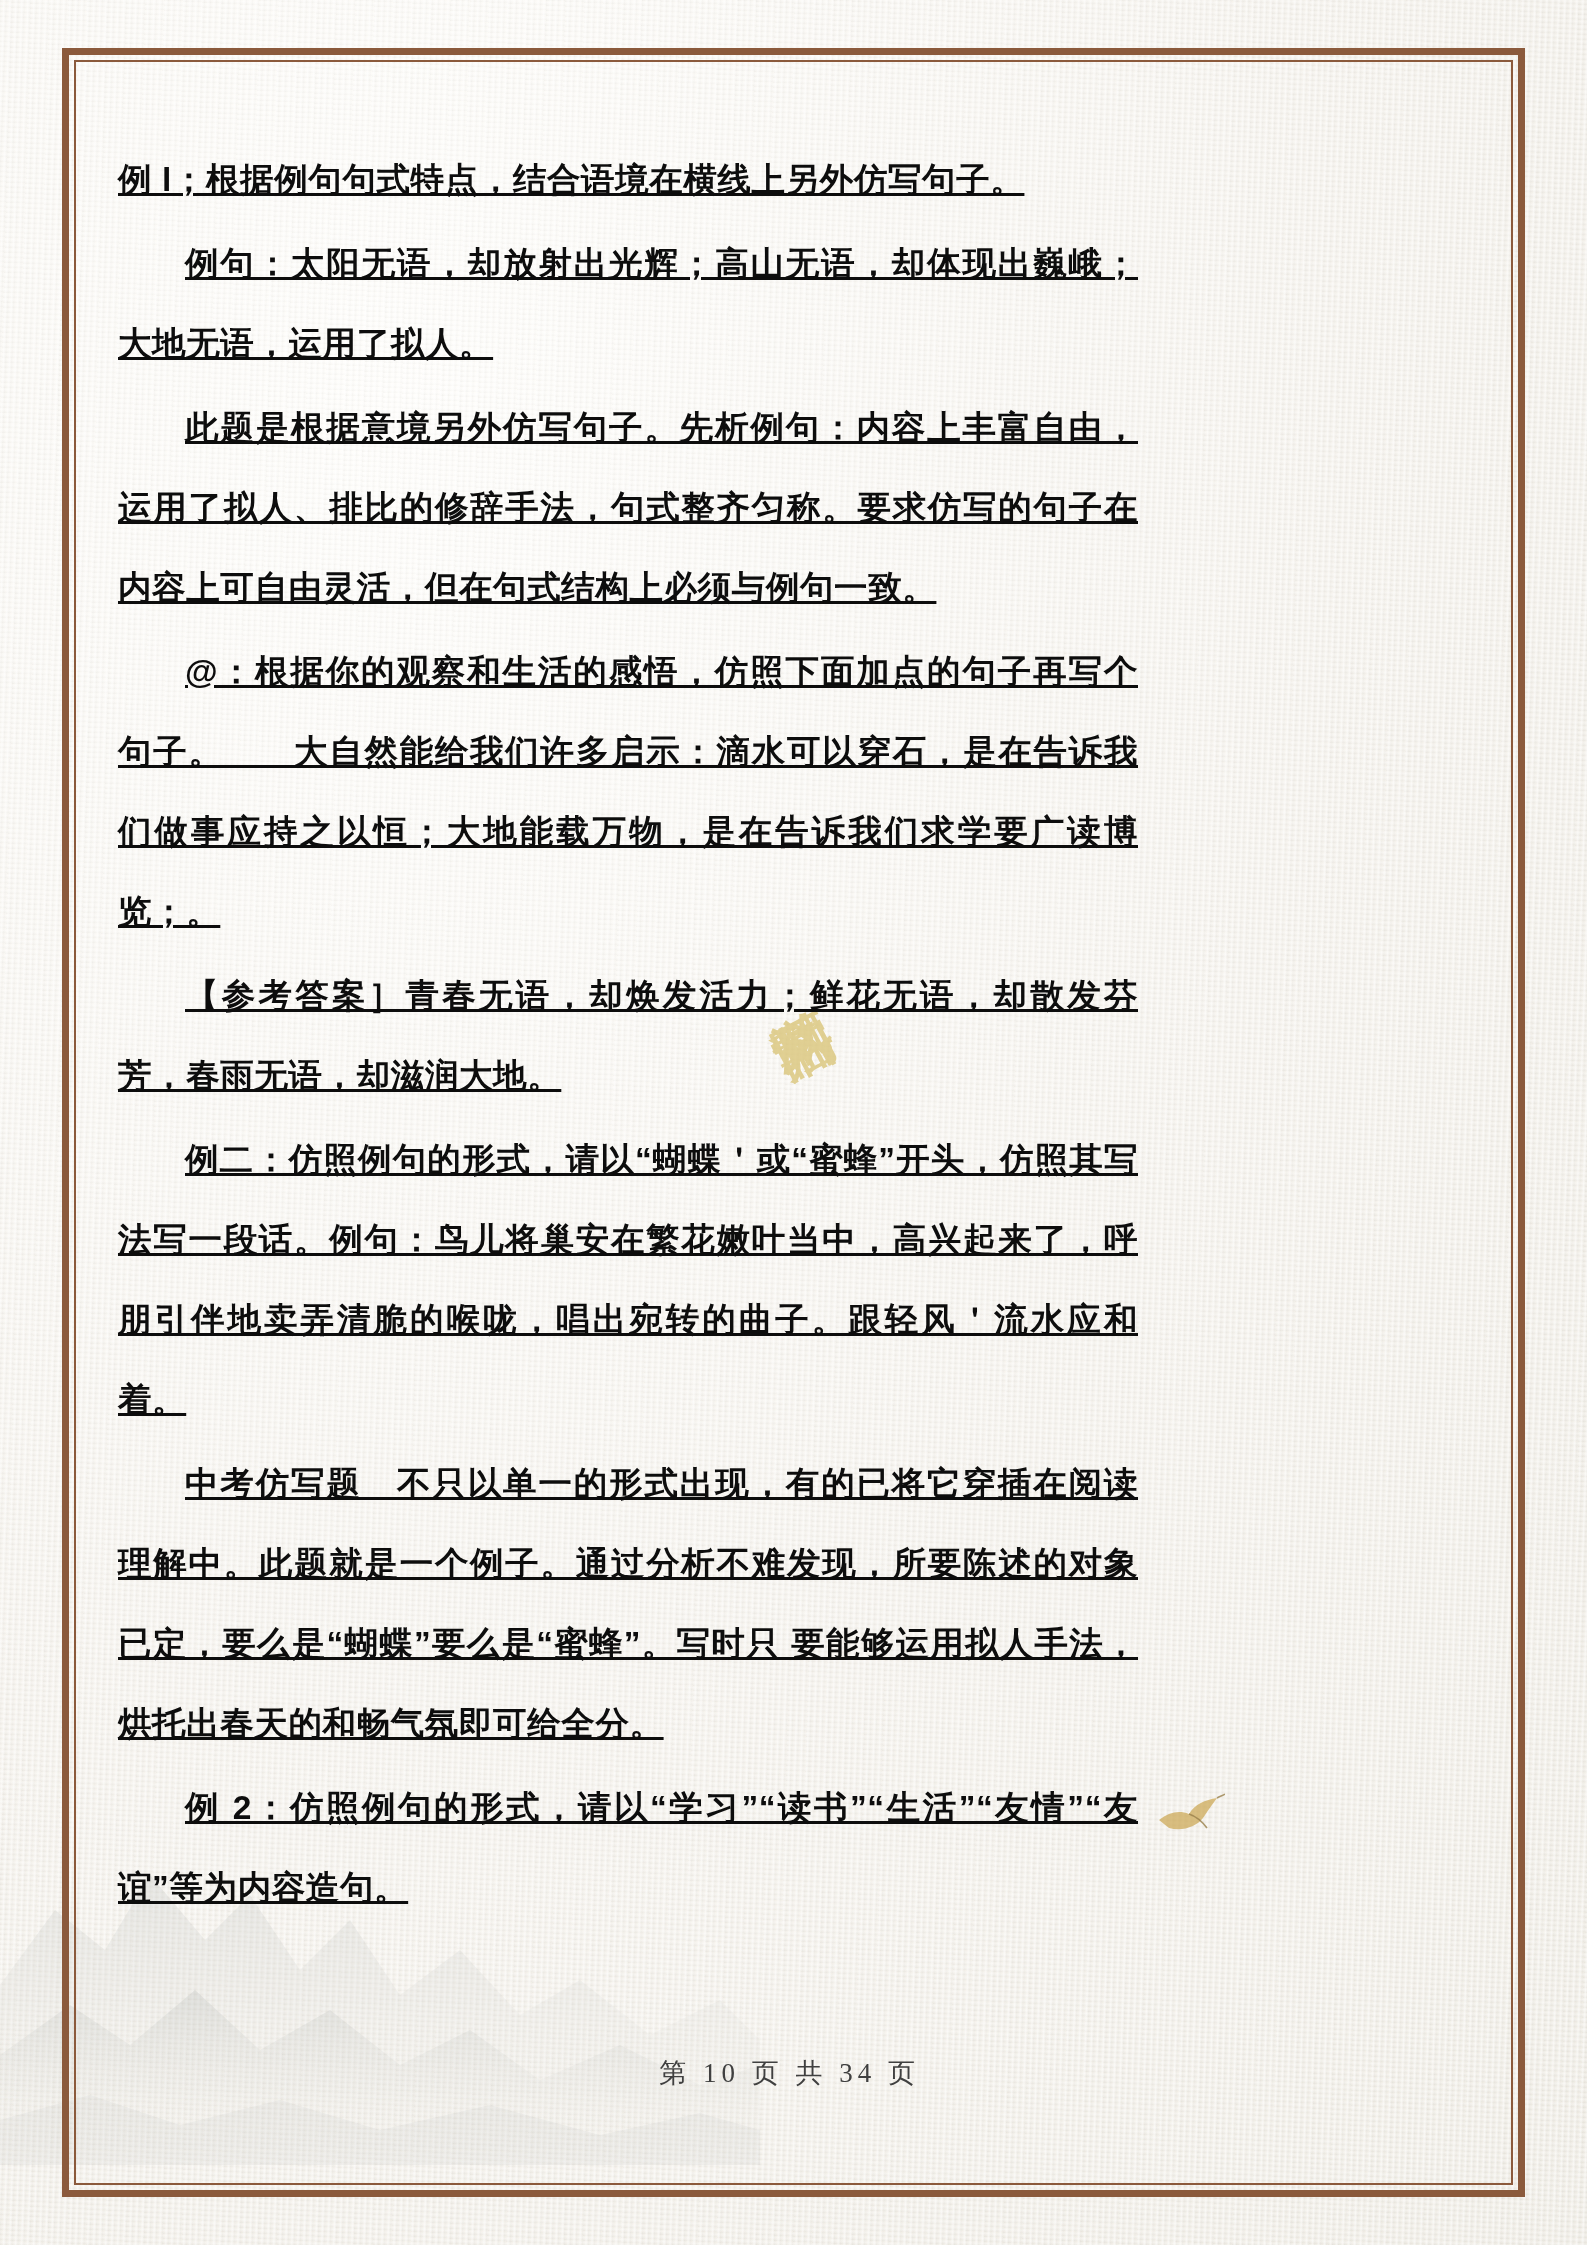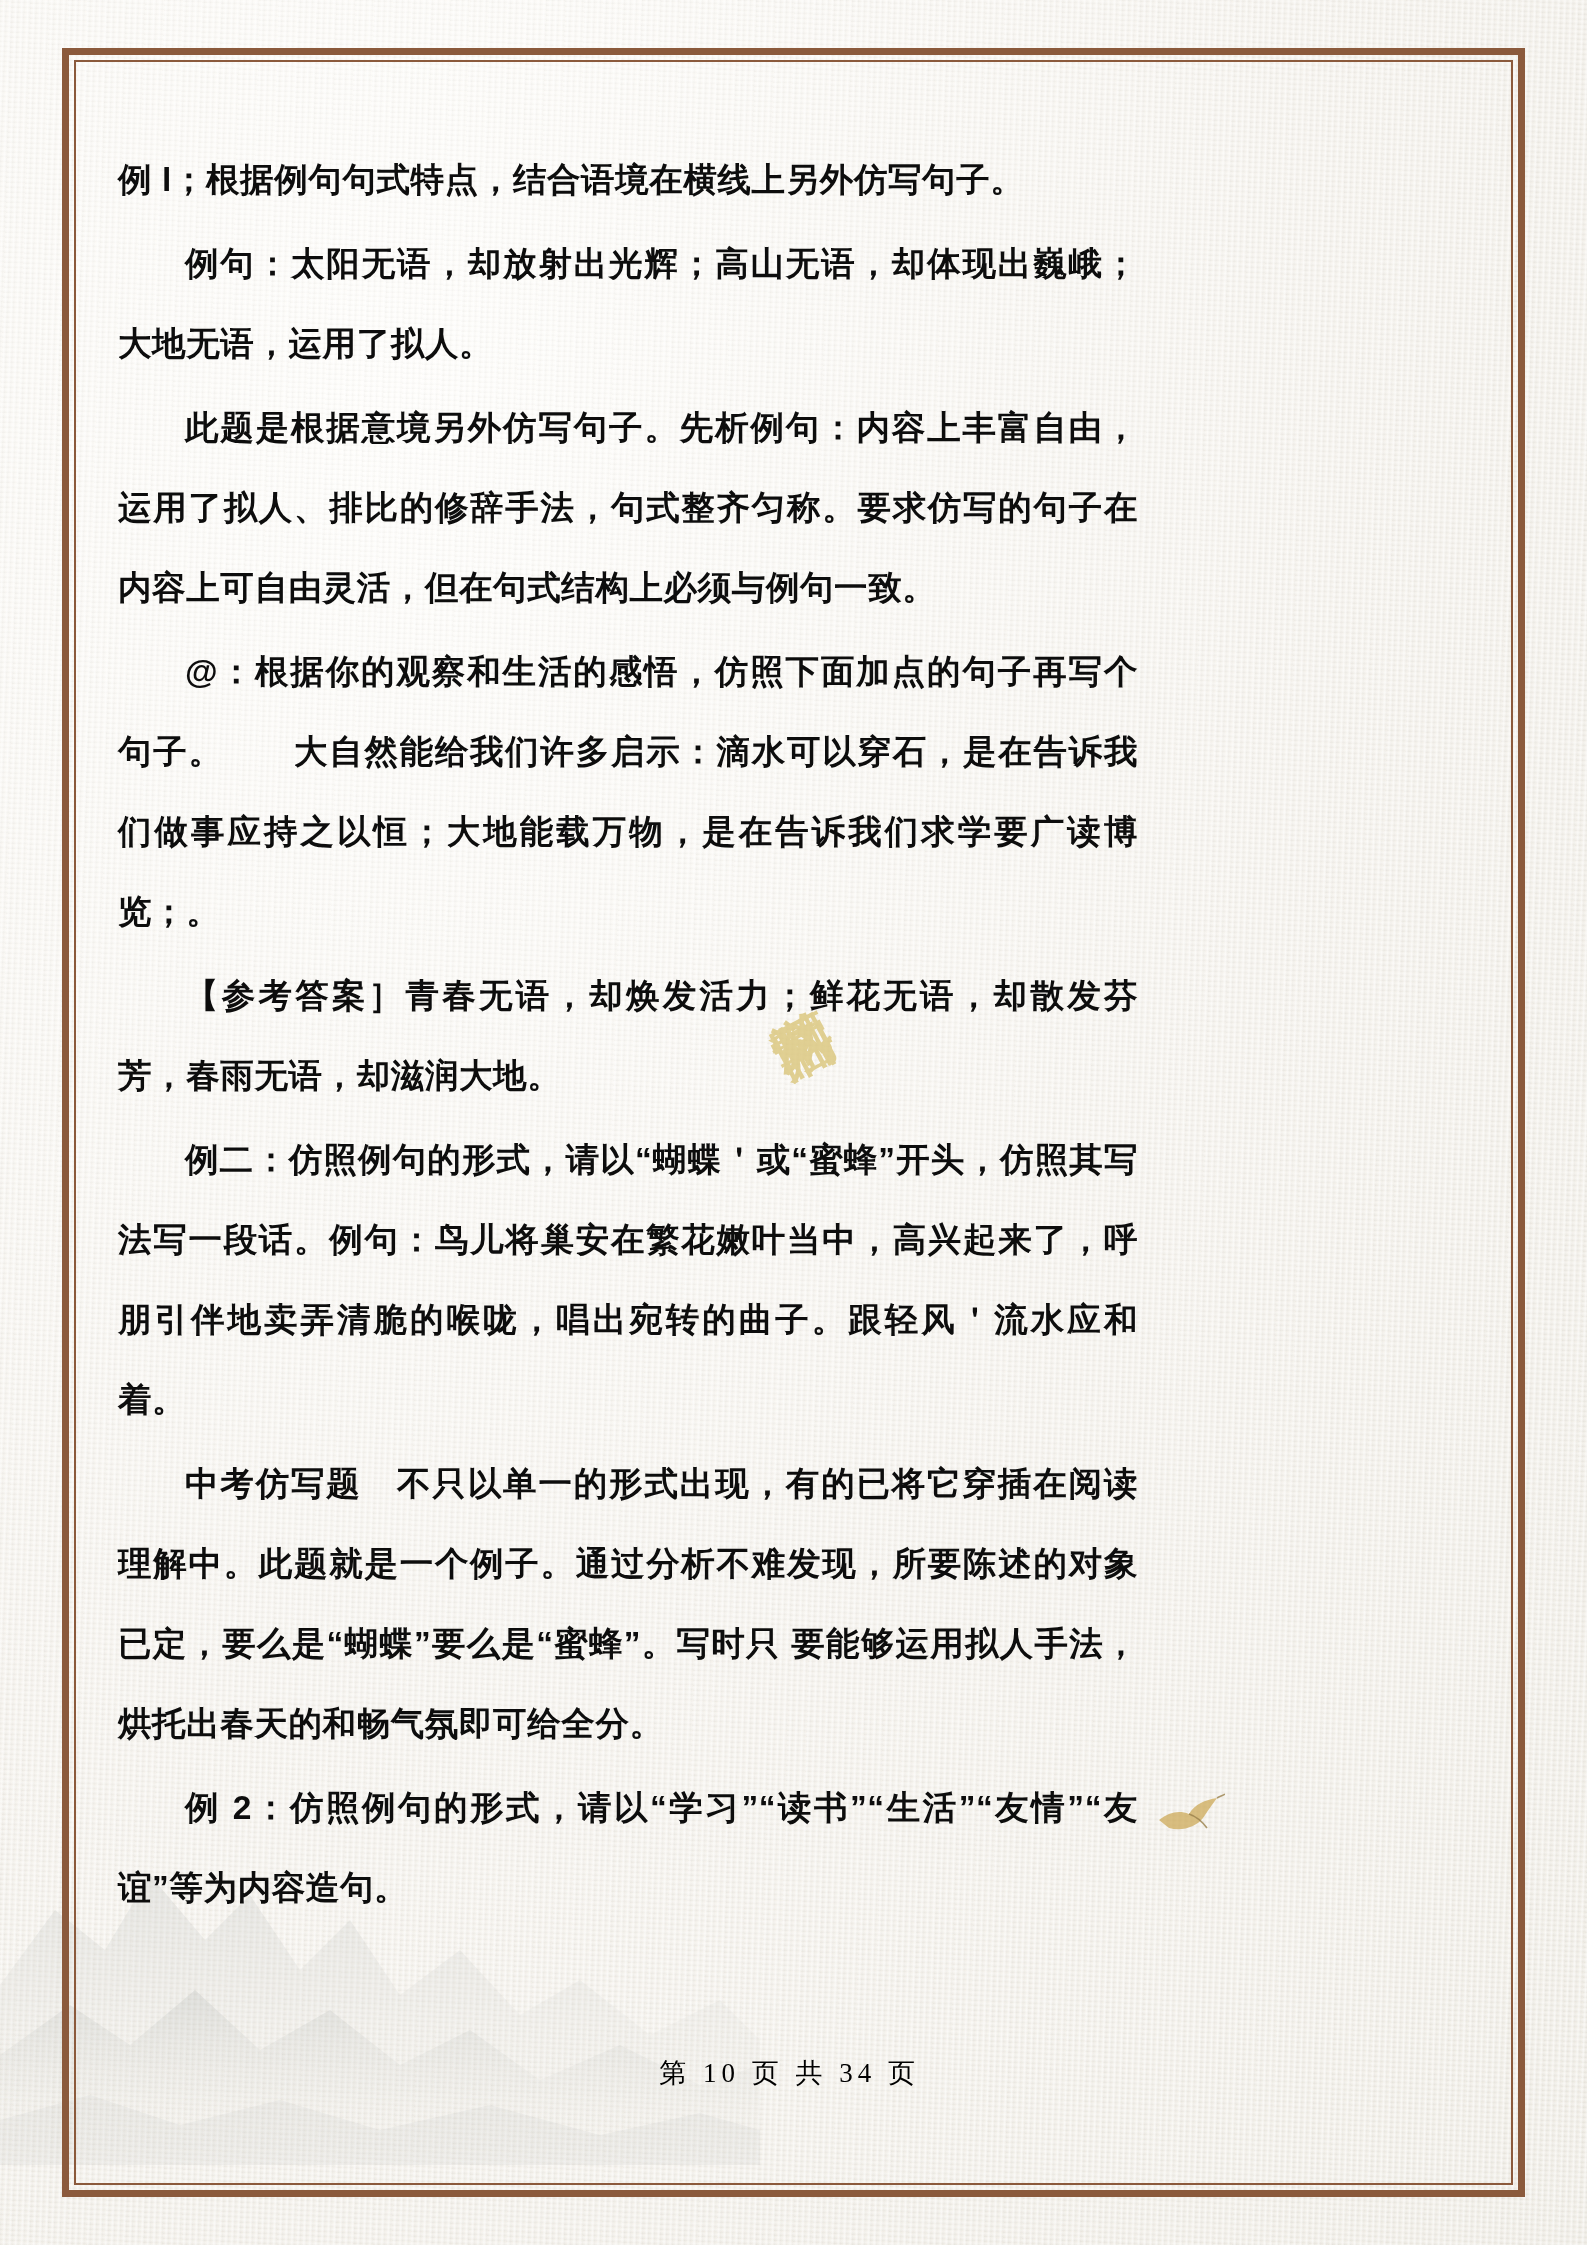--- a/index.html
+++ b/index.html
@@ -61,34 +61,35 @@
   }
   p.para {
     margin: 0 0 4px 0;
     font-size: 33.5px;
     line-height: 80px;
     letter-spacing: 0.6px;
     font-weight: 600;
     text-align: justify;
     text-justify: inter-character;
     white-space: pre-wrap;
+    text-decoration: underline;
   }
   p.indent {
     text-indent: 67px;
   }
   .footer {
     position: absolute;
     left: 0;
     right: 8px;
     top: 2055px;
     text-align: center;
     font-family: "Liberation Serif", "DejaVu Serif", serif;
     font-size: 27px;
     letter-spacing: 5px;
-    color: #000000;
+    color: #404040;
   }
   
   .watermark-gold {
     position: absolute;
     left: 690px;
     top: 985px;
     width: 190px;
     height: 330px;
     transform: rotate(-28deg);
     font-family: "Liberation Serif", "DejaVu Serif", serif;

